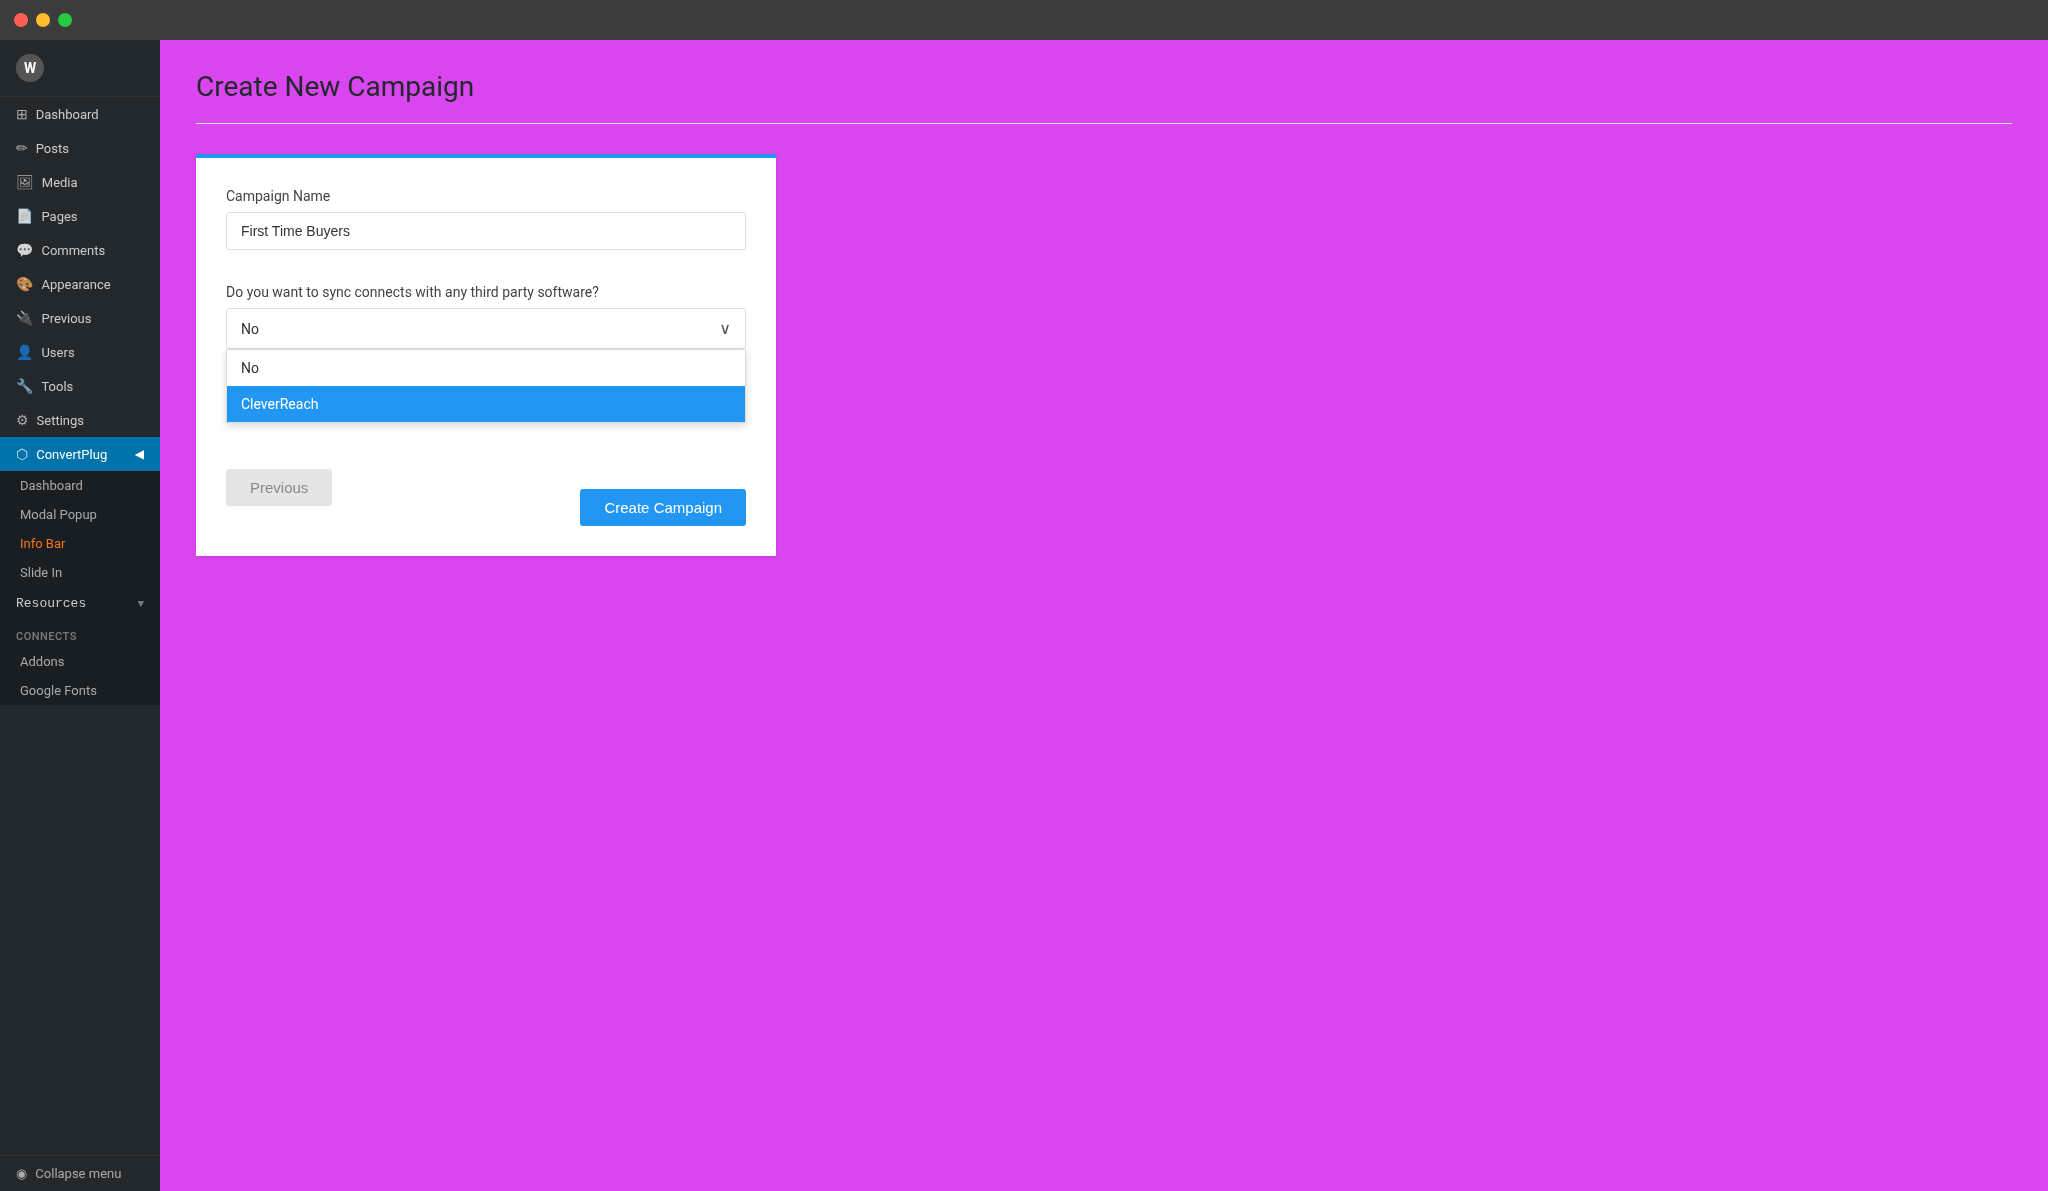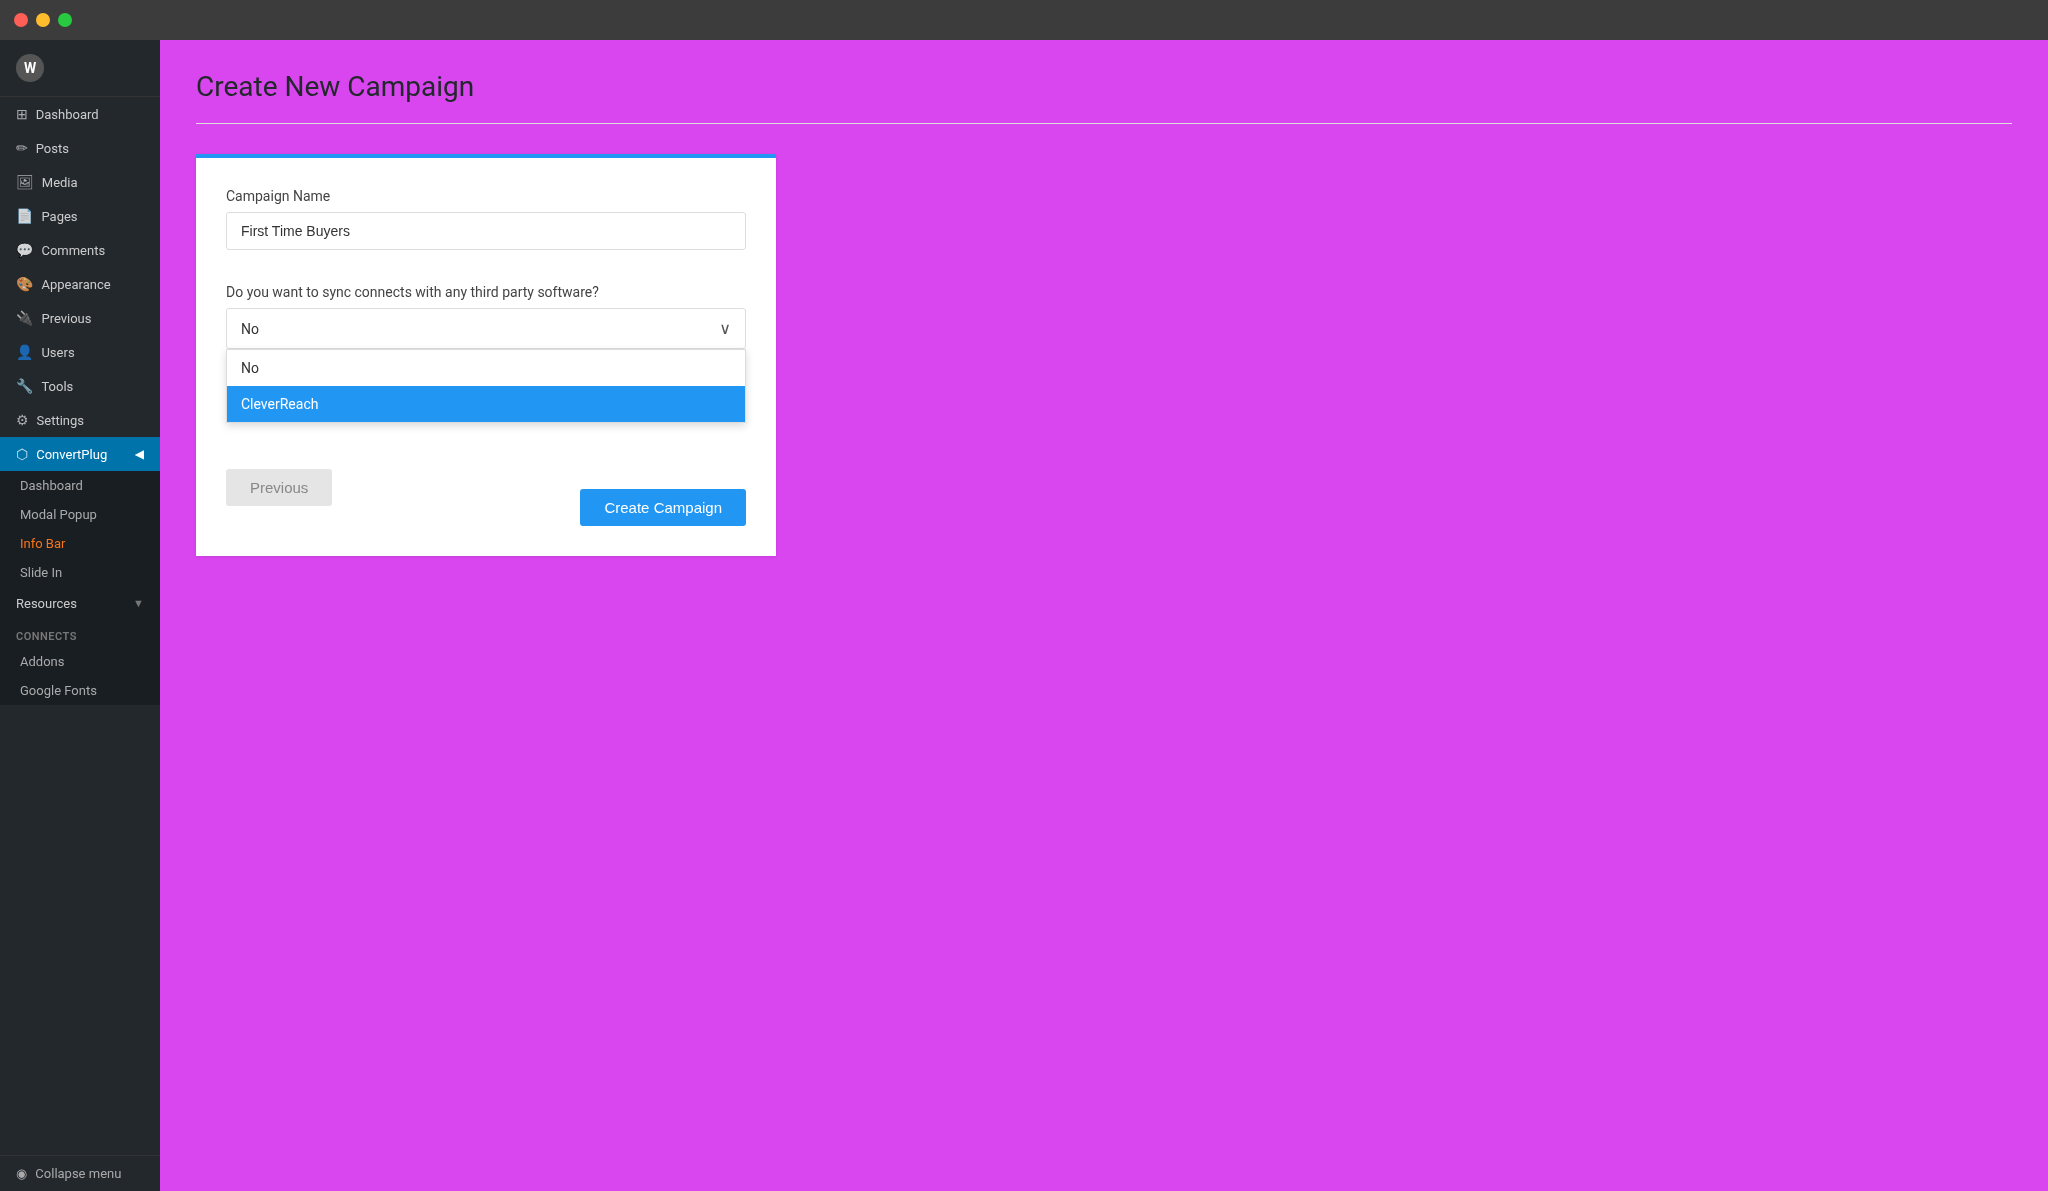--- a/index.html
+++ b/index.html
@@ -76,20 +76,21 @@
       display: flex; align-items: center; gap: 8px;
       color: #aaa; font-size: 13px; cursor: pointer;
       border-top: 1px solid #333;
     }
     .resources-item {
       display: flex; align-items: center; justify-content: space-between;
       padding: 9px 16px;
       color: #ccc;
       cursor: pointer;
       font-size: 13px;
+      font-family: Liberation Mono, monospace;
     }
     .resources-item .left { display: flex; align-items: center; gap: 8px; }
 
     
     .main-content {
       flex: 1;
       background: #d946ef;
       overflow-y: auto;
       padding: 30px 36px;
     }

